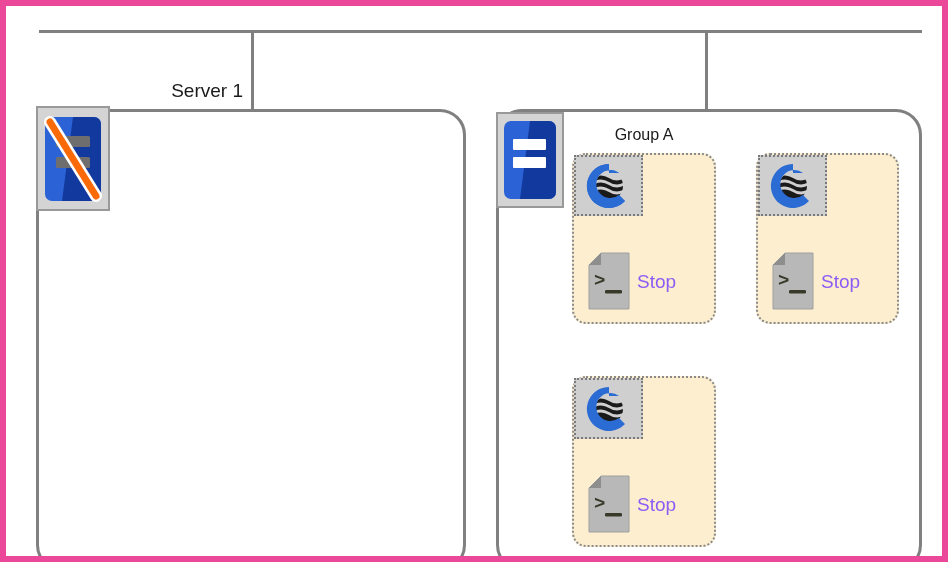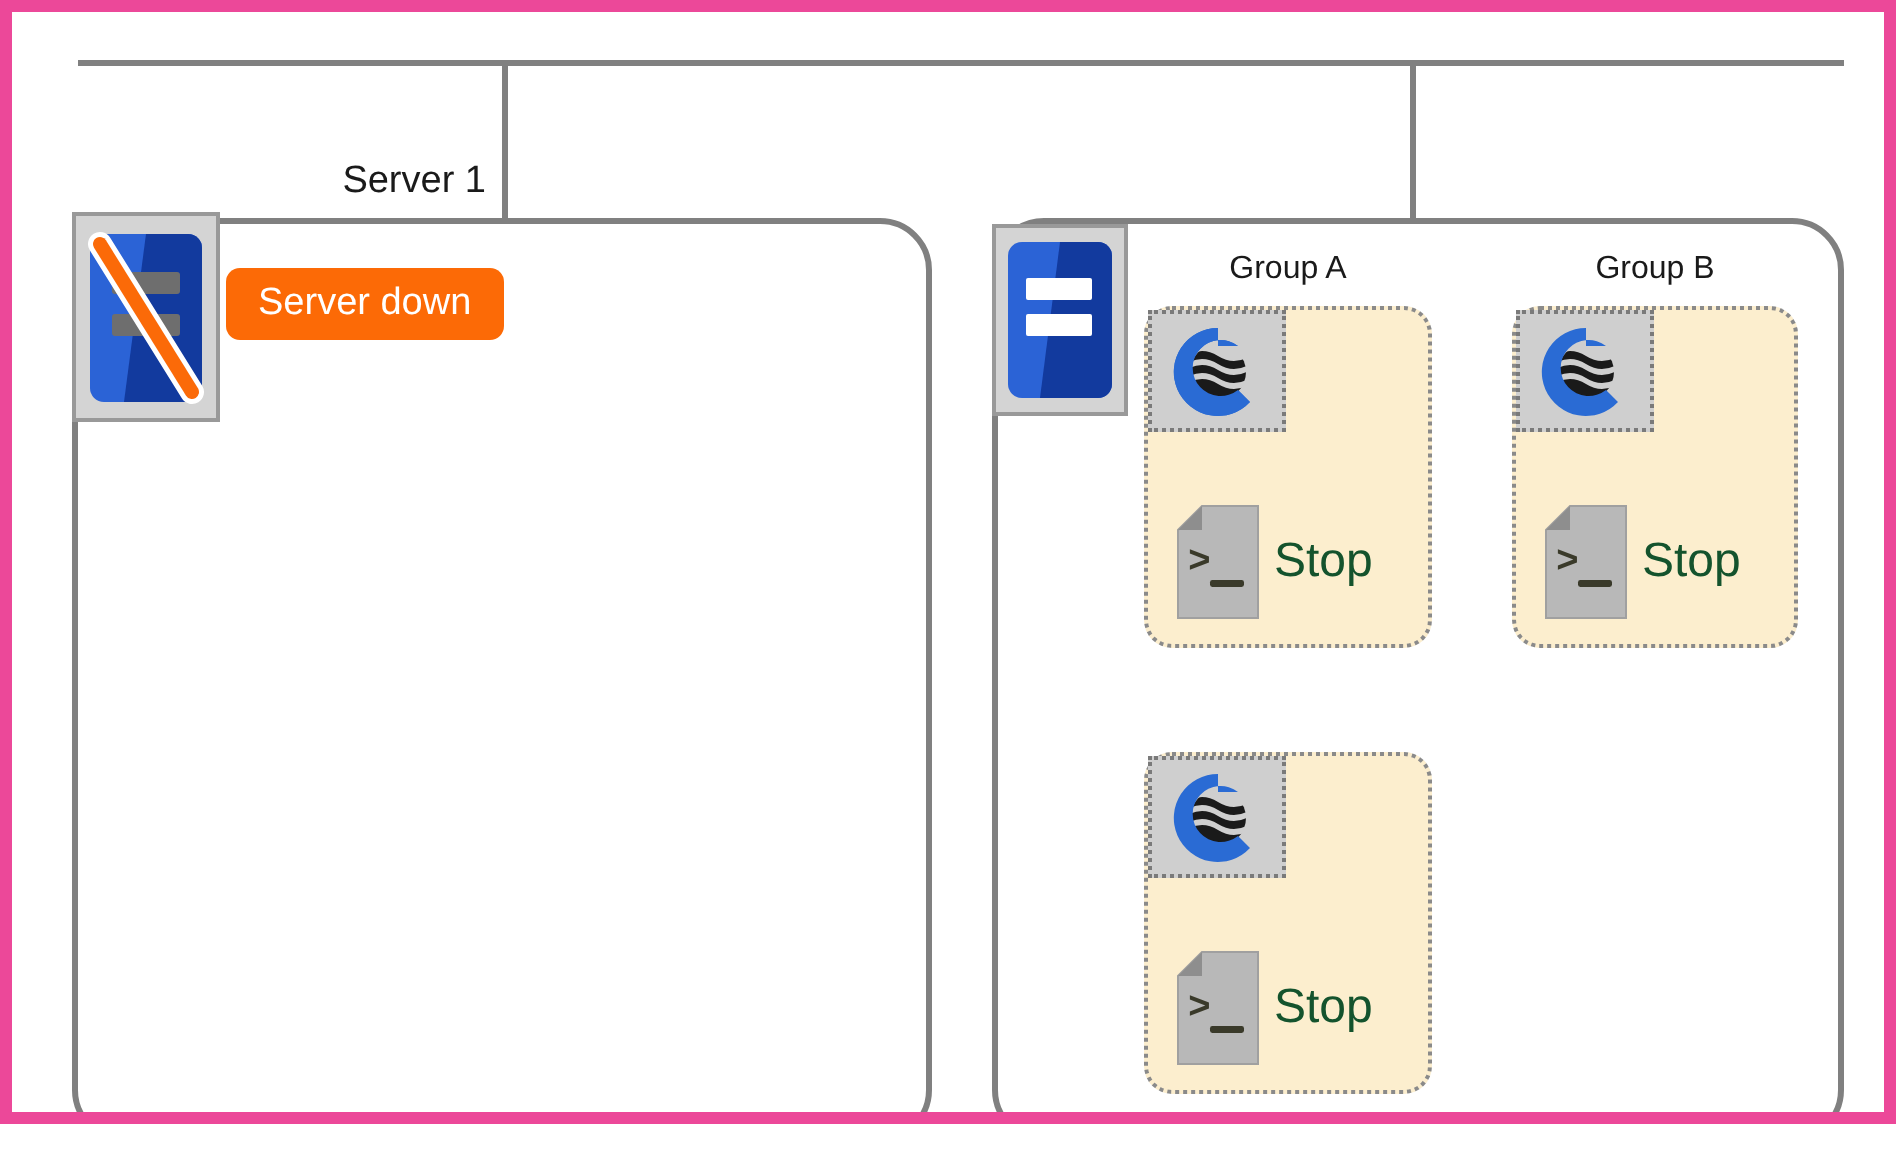--- a/index.html
+++ b/index.html
@@ -161,22 +161,22 @@
   
   .script-row {
     position: absolute;
     left: 16px;
     bottom: 14px;
     display: flex;
     align-items: center;
     gap: 7px;
   }
   .script-label {
-    font-size: 24px;
-    color: #14532d;
+    font-size: 19px;
+    color: #8b5cf6;
     white-space: nowrap;
     line-height: 1;
   }
 
   .icon-svg { display: block; }
 </style>
 </head>
 <body>
 
 <div id="canvas">
@@ -195,21 +195,20 @@
         <rect x="3" y="3" width="56" height="84" rx="7" fill="#2b63d6"></rect>
         <path d="M31 3 H52 a7 7 0 0 1 7 7 V80 a7 7 0 0 1 -7 7 H20 Z" fill="#123a9e"></path>
         <rect x="14" y="22" width="34" height="11" rx="1.5" fill="#6e6e6e"></rect>
         <rect x="14" y="43" width="34" height="11" rx="1.5" fill="#6e6e6e"></rect>
         <line x1="8" y1="8" x2="54" y2="82" stroke="#ffffff" stroke-width="12" stroke-linecap="round"></line>
         <line x1="8" y1="8" x2="54" y2="82" stroke="#fb6a08" stroke-width="7" stroke-linecap="round"></line>
       </svg>
     </span>
   </div>
 
-  <div class="badge" style="background:#fc6a06">Server down</div>
 
   <div class="server-box server-box-2"></div>
 
   <div class="server-icon-tile server-icon-tile-2">
     <span>
       <svg class="icon-svg" width="56" height="82" viewBox="0 0 56 82">
         <rect x="2" y="2" width="52" height="78" rx="7" fill="#2b63d6"></rect>
         <path d="M28 2 H47 a7 7 0 0 1 7 7 V73 a7 7 0 0 1 -7 7 H18 Z" fill="#123a9e"></path>
         <rect x="11" y="20" width="33" height="11" rx="1" fill="#ffffff"></rect>
         <rect x="11" y="38" width="33" height="11" rx="1" fill="#ffffff"></rect>
@@ -246,21 +245,20 @@
           <path d="M13 1 V13 H1 Z" fill="#8e8e8e"></path>
           <text x="6" y="34" font-family="'Liberation Mono', monospace" font-size="19" font-weight="bold" fill="#3a3a2a">&gt;</text>
           <rect x="17" y="38" width="17" height="3.5" rx="1.2" fill="#3a3a2a"></rect>
         </svg>
       </span>
       <span class="script-label">Stop</span>
     </div>
   </div>
 
   <div class="group group-b">
-    <div class="group-title">Group B</div>
     <div class="group-box"></div>
 
     <div class="instance-tile">
       <span>
         <svg class="icon-svg" width="52" height="52" viewBox="0 0 52 52">
           <circle cx="26" cy="26" r="14" fill="#cfcfcf"></circle>
           <clipPath id="gfb">
               <circle cx="26" cy="26" r="14"></circle>
             </clipPath>
           <g clip-path="url(#gfb)">

